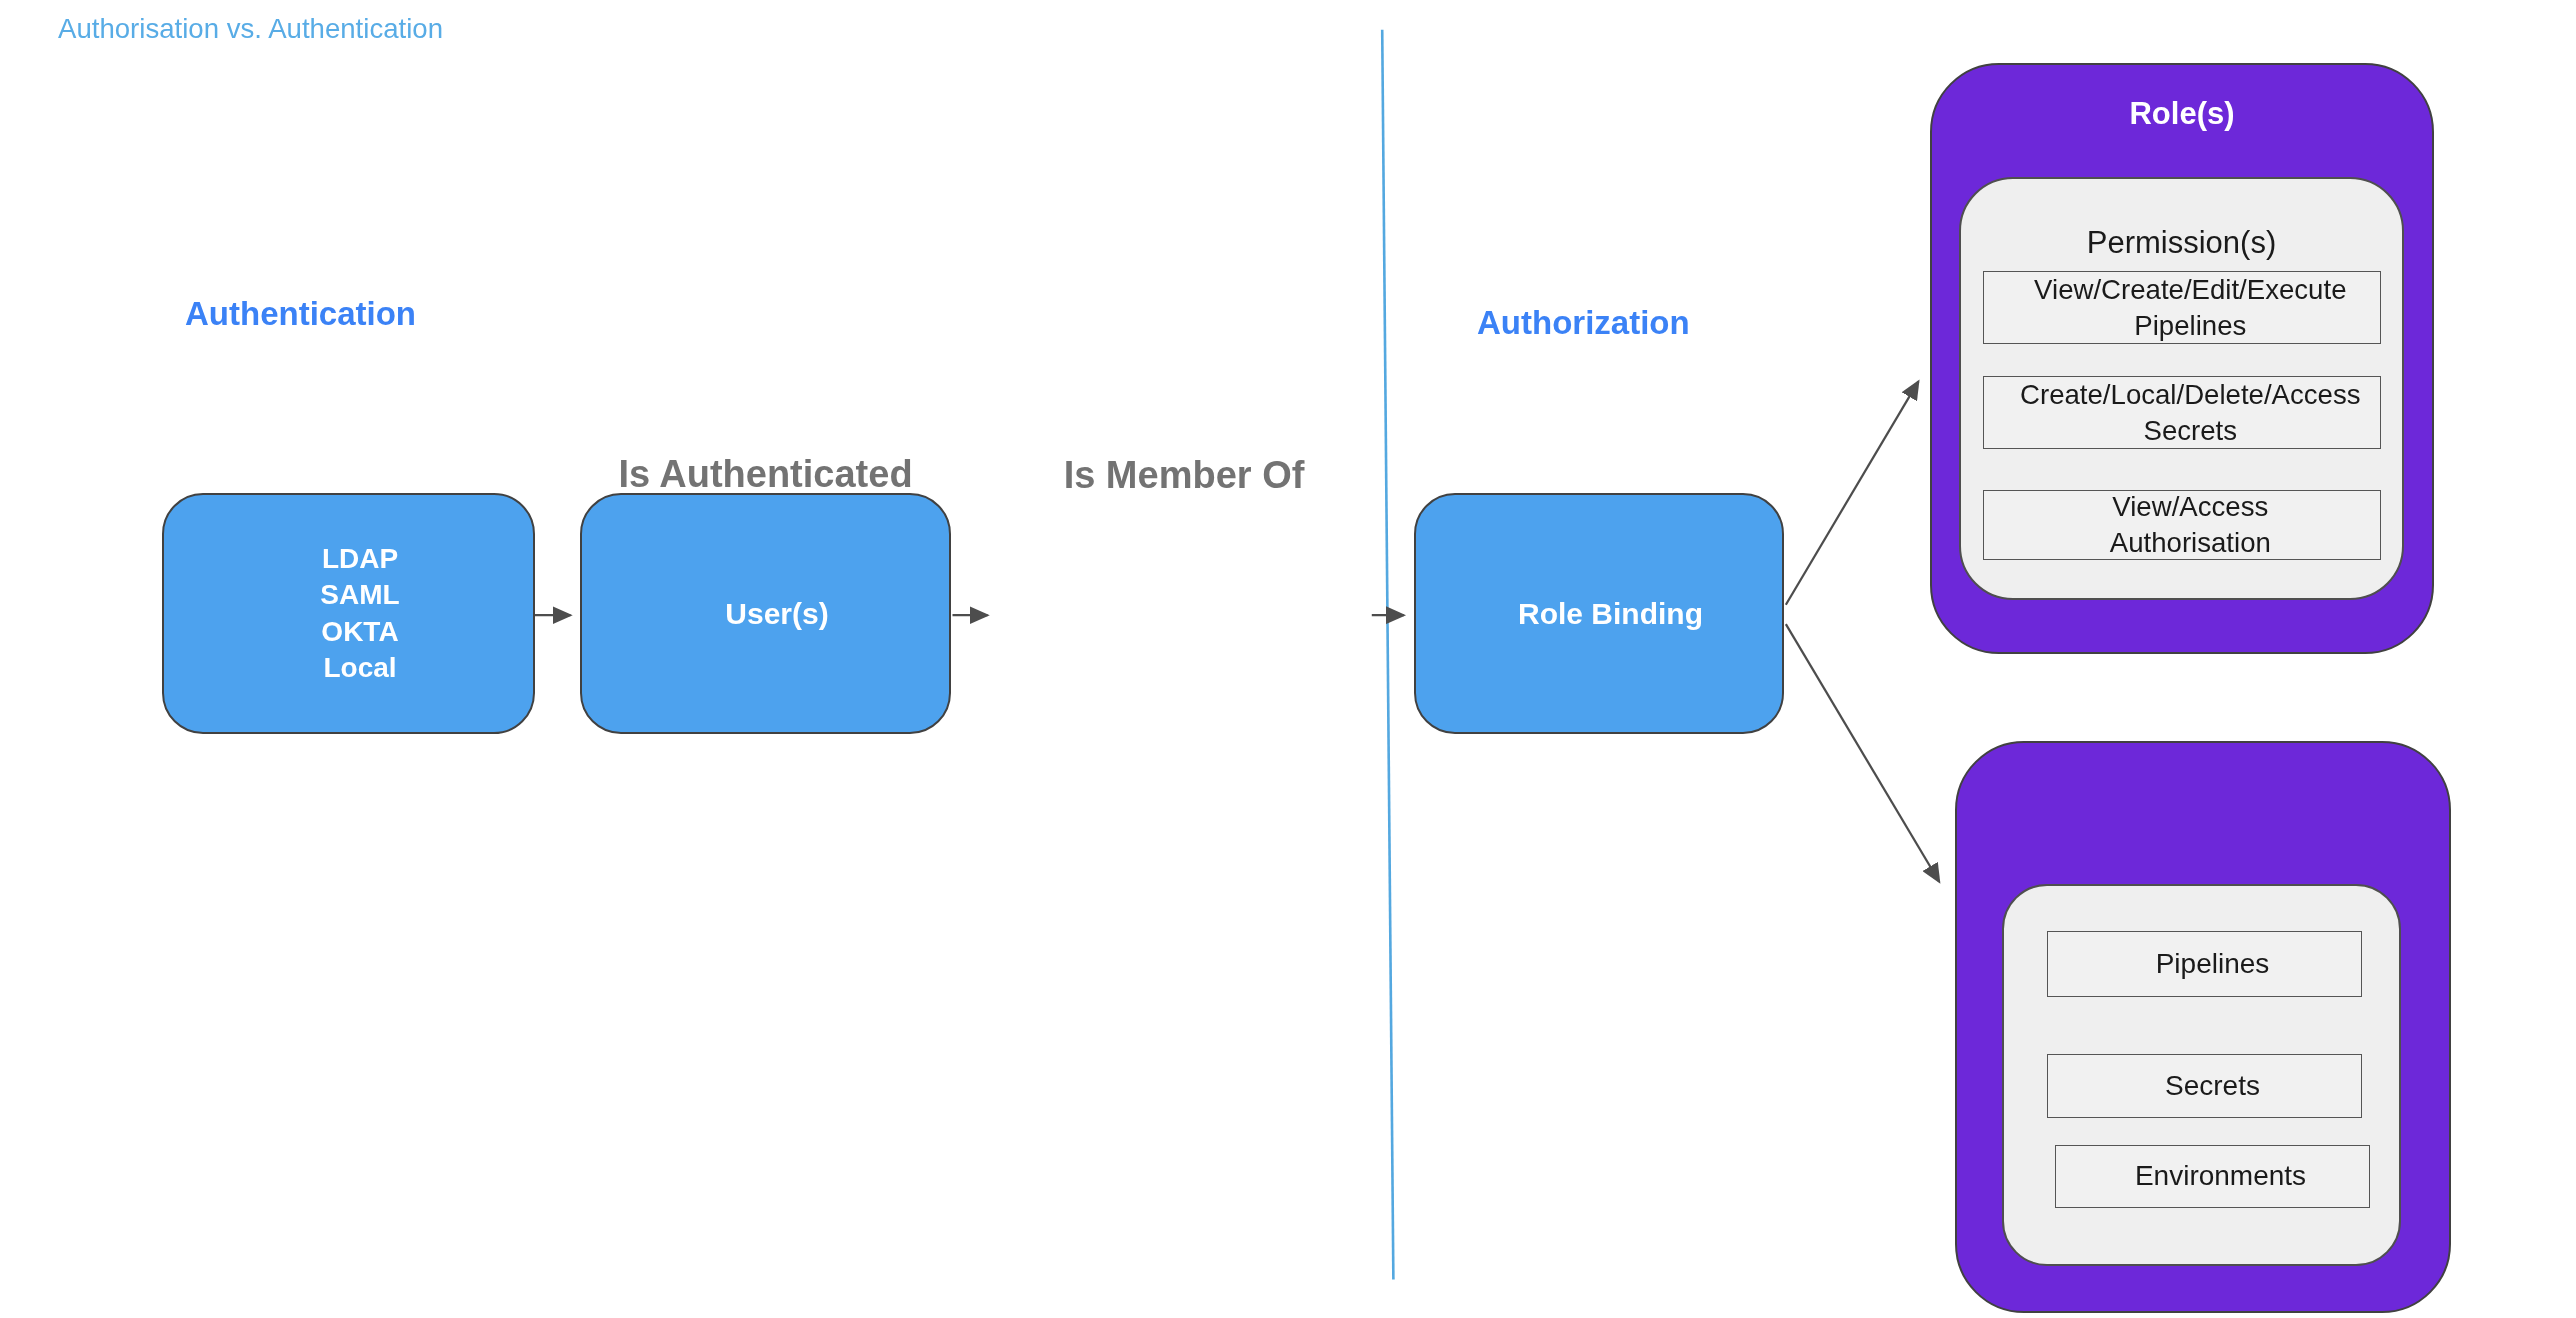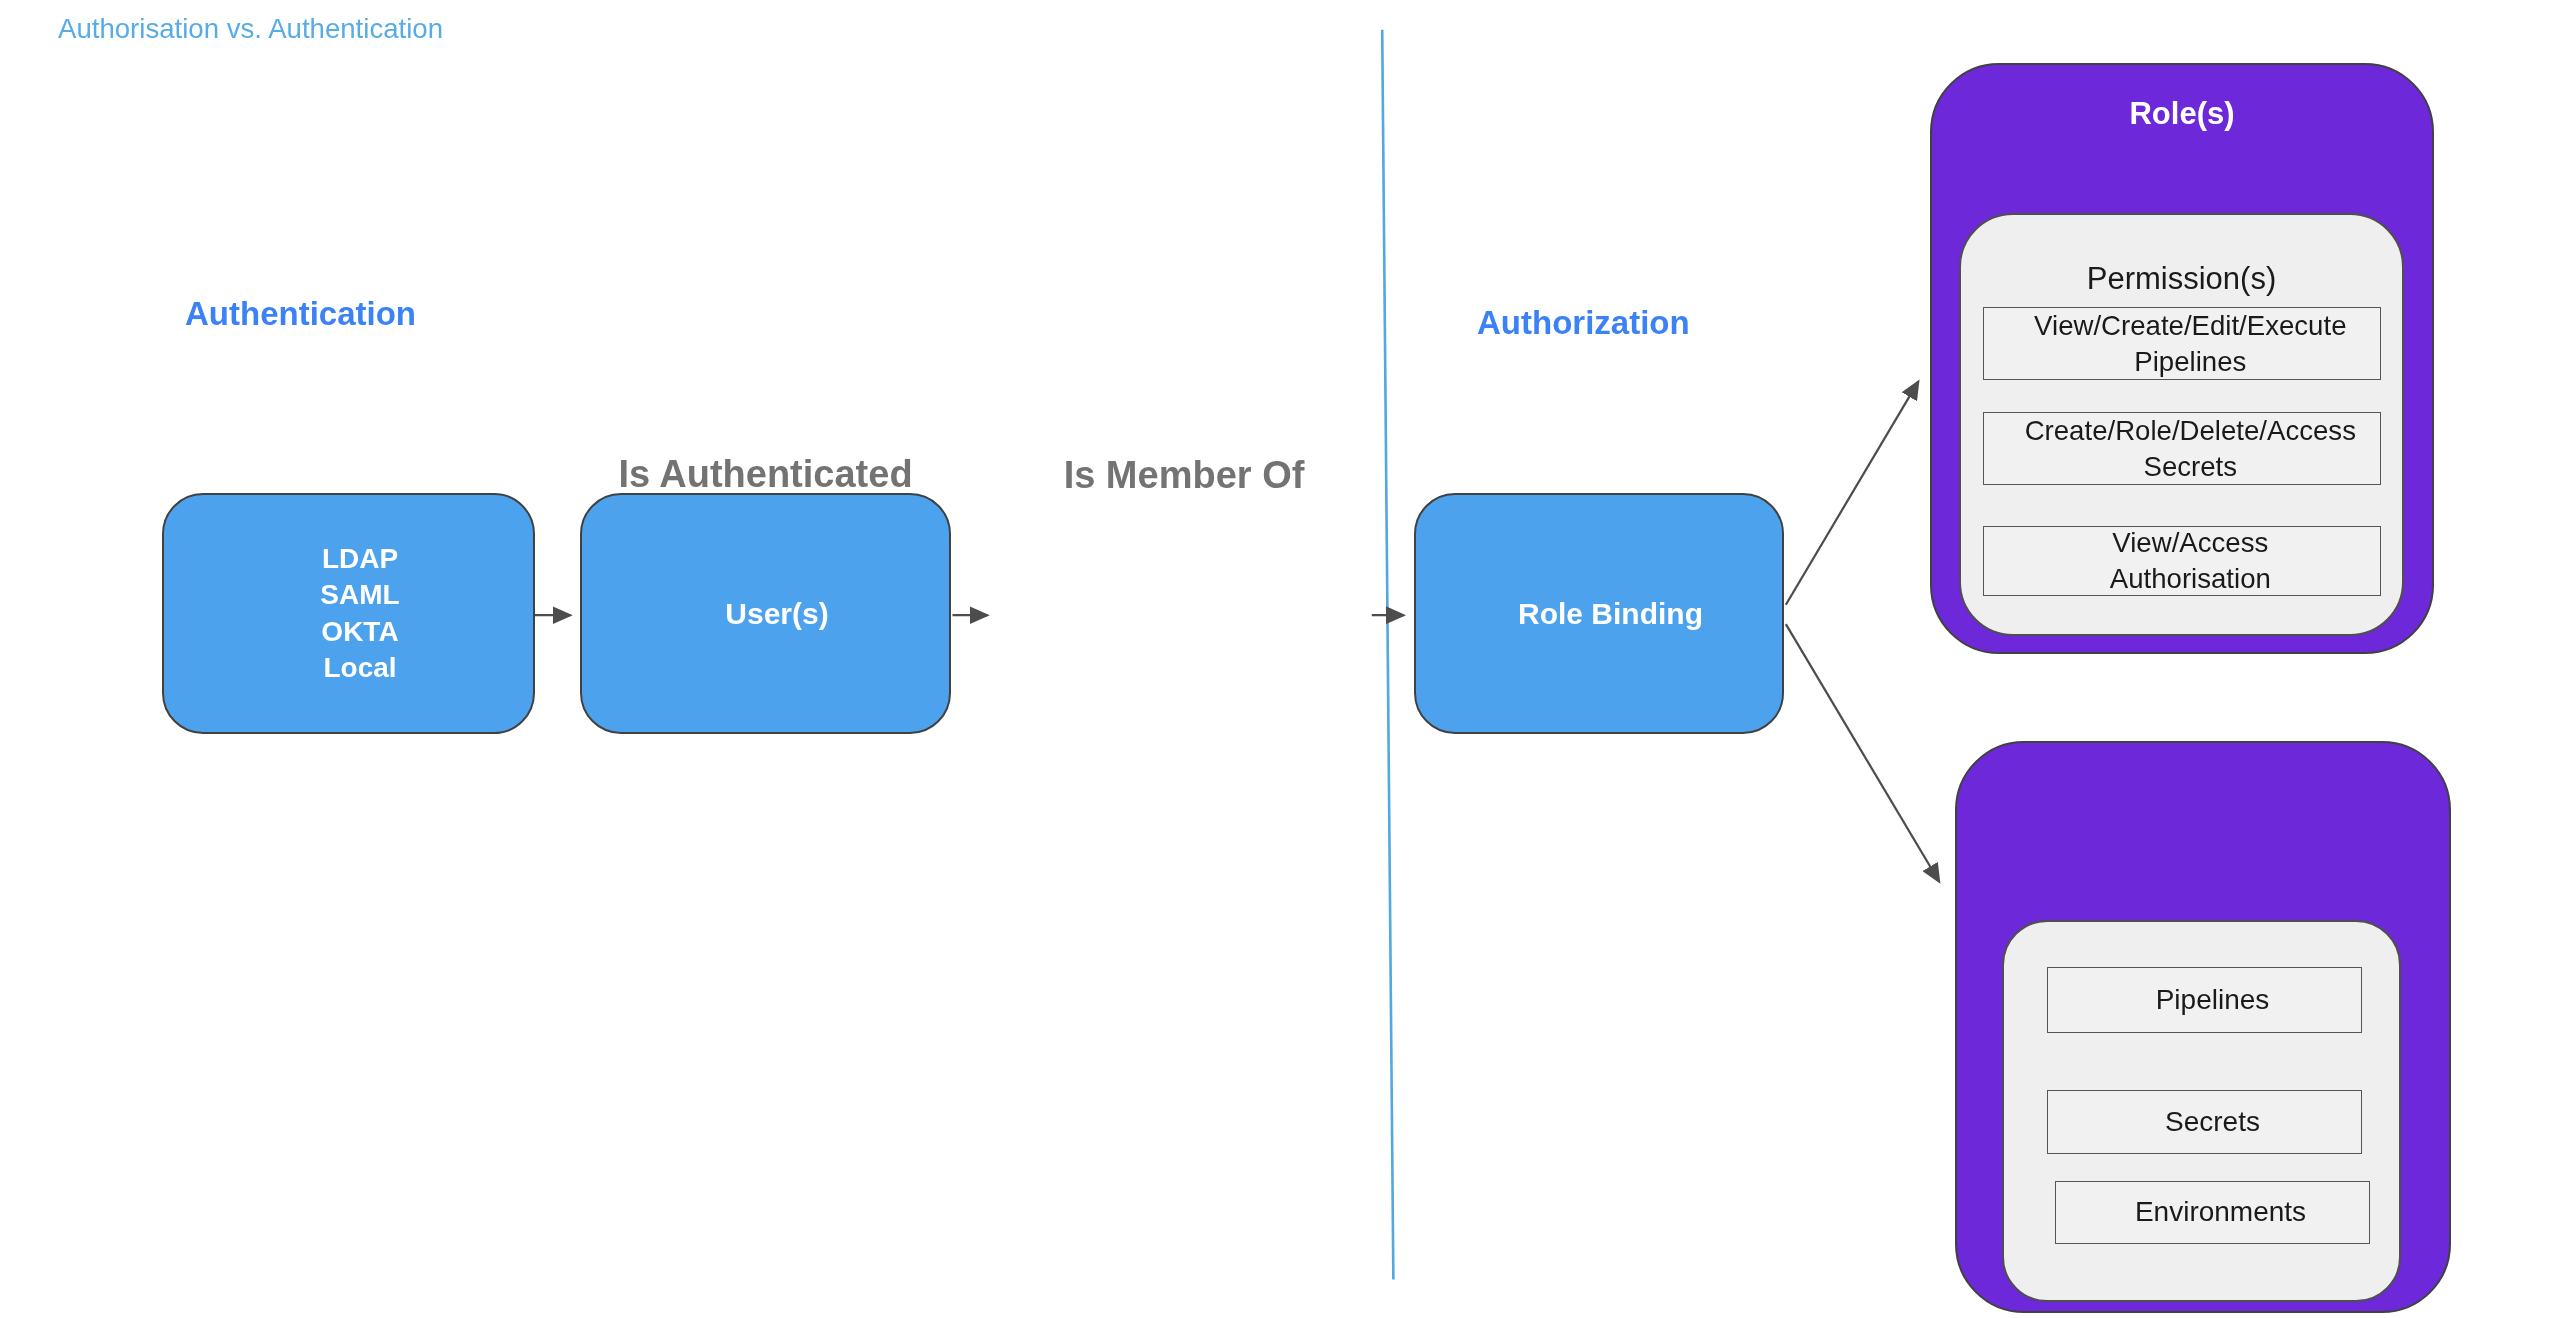--- a/index.html
+++ b/index.html
@@ -68,21 +68,20 @@
     text-align: center;
     color: #ffffff;
     font-weight: bold;
     font-size: 31px;
   }
   .inner-panel {
     position: absolute;
     background: #EFEFEF;
     border: 2.2px solid #4F4F4F;
     box-sizing: border-box;
-    margin-top: 36px;
   }
   .panel-heading {
     position: absolute;
     left: 0; width: 100%;
     text-align: center;
     color: #1a1a1a;
     font-size: 31px;
   }
   .mini-box {
     position: absolute;
@@ -148,21 +147,21 @@
   <div class="flow-box" style="left:1414px; width:370px;">
     <span>Role Binding</span>
   </div>
 
   <div class="big-container" style="left:1930px; top:63px; width:504px; height:591px;">
     <div class="container-title" style="top:31px;">Role(s)</div>
     <div class="inner-panel" style="left:27px; top:112px; width:445px; height:423px; border-radius:54px;">
       <div class="panel-heading" style="top:46px;">Permission(s)</div>
       <div class="mini-box" style="left:22.3px; top:92px; width:398px; height:73px;">View/Create/Edit/Execute
 Pipelines</div>
-      <div class="mini-box" style="left:22.3px; top:197px; width:398px; height:73px;">Create/Role/Delete/Access
+      <div class="mini-box" style="left:22.3px; top:197px; width:398px; height:73px;">Create/Local/Delete/Access
 Secrets</div>
       <div class="mini-box" style="left:22.3px; top:311px; width:398px; height:70px;">View/Access
 Authorisation</div>
     </div>
   </div>
 
   <div class="big-container" style="left:1955px; top:741px; width:496px; height:572px;">
     <div class="inner-panel" style="left:45px; top:141px; width:399px; height:382px; border-radius:45px;">
       <div class="mini-box" style="left:43px; top:45px; width:315px; height:66px; font-size:28px;">Pipelines</div>
       <div class="mini-box" style="left:43px; top:168px; width:315px; height:64px; font-size:28px;">Secrets</div>

